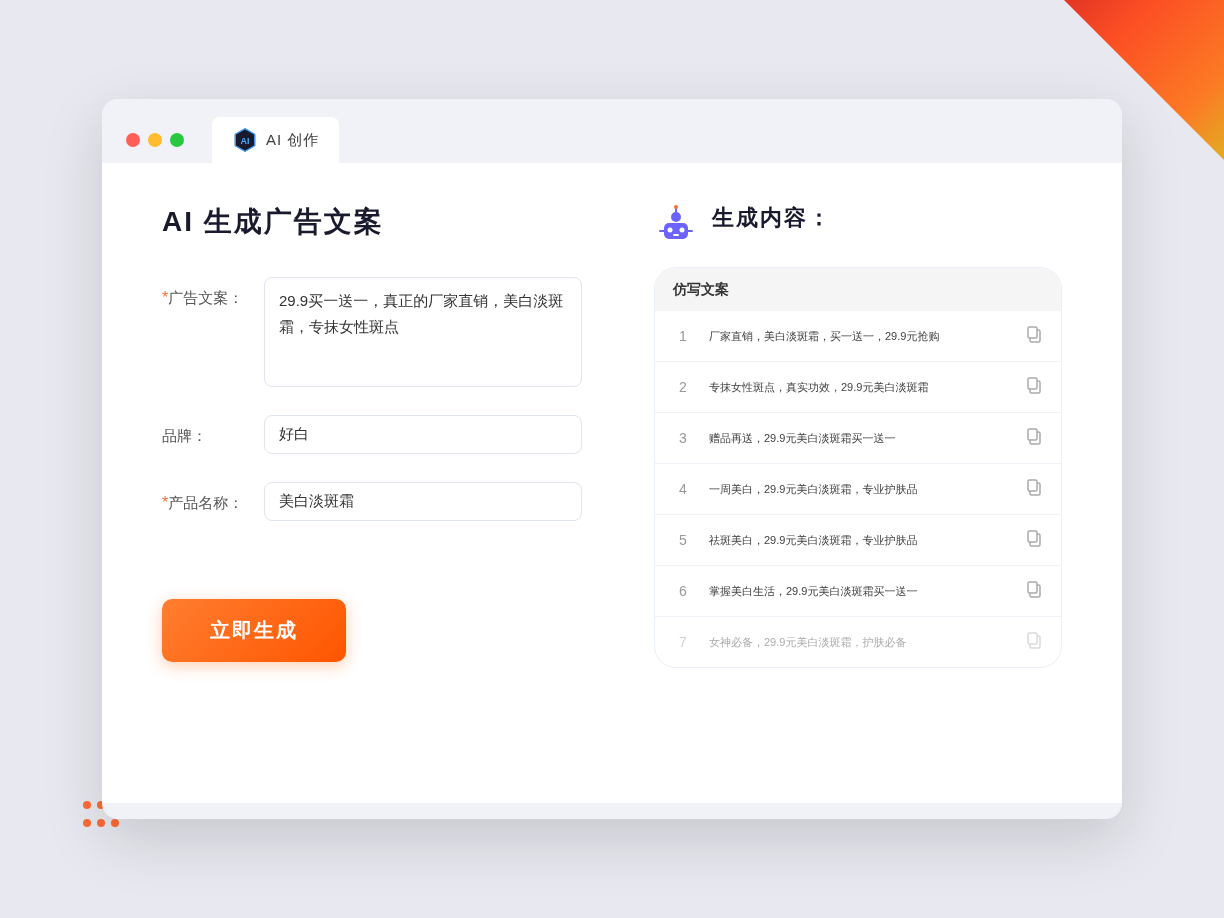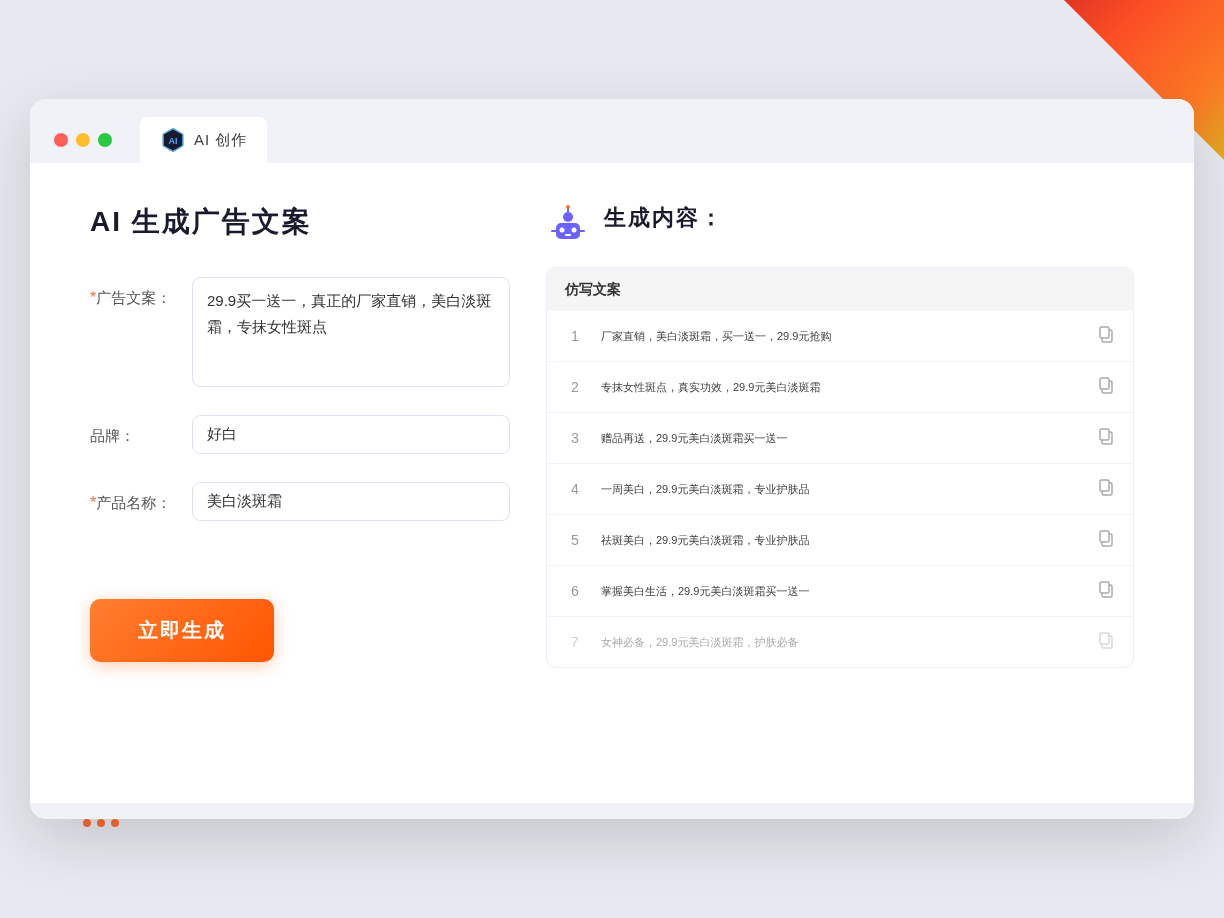--- a/index.html
+++ b/index.html
@@ -39,21 +39,21 @@
       height: 8px;
       background: #ff6b35;
       border-radius: 50%;
       margin: 3px;
     }
 
     
     .browser-window {
       background: #f0f2f8;
       border-radius: 16px;
-      width: 1164px;
+      width: 1020px;
       min-height: 720px;
       box-shadow: 0 20px 60px rgba(0,0,0,0.15);
       overflow: hidden;
       position: relative;
     }
 
     
     .title-bar {
       background: #f0f2f8;
       padding: 18px 24px 0;
@@ -96,21 +96,21 @@
       font-weight: 500;
       letter-spacing: 1px;
     }
 
     
     .content-area {
       background: #ffffff;
       margin: 0;
       padding: 40px 60px 50px;
       display: flex;
-      gap: 36px;
+      gap: 72px;
       min-height: 640px;
     }
 
     
     .left-panel {
       flex: 0 0 420px;
     }
 
     .page-title {
       font-size: 28px;
@@ -193,21 +193,21 @@
 
     .right-title {
       font-size: 22px;
       font-weight: 600;
       color: #1a1a2e;
       letter-spacing: 2px;
     }
 
     .results-table {
       width: 100%;
-      border-radius: 10px;
+      border-radius: 22px;
       overflow: hidden;
       border: 1px solid #eaeef8;
     }
 
     .table-header {
       background: #f5f5f5;
       padding: 12px 18px;
     }
 
     .table-header-text {

